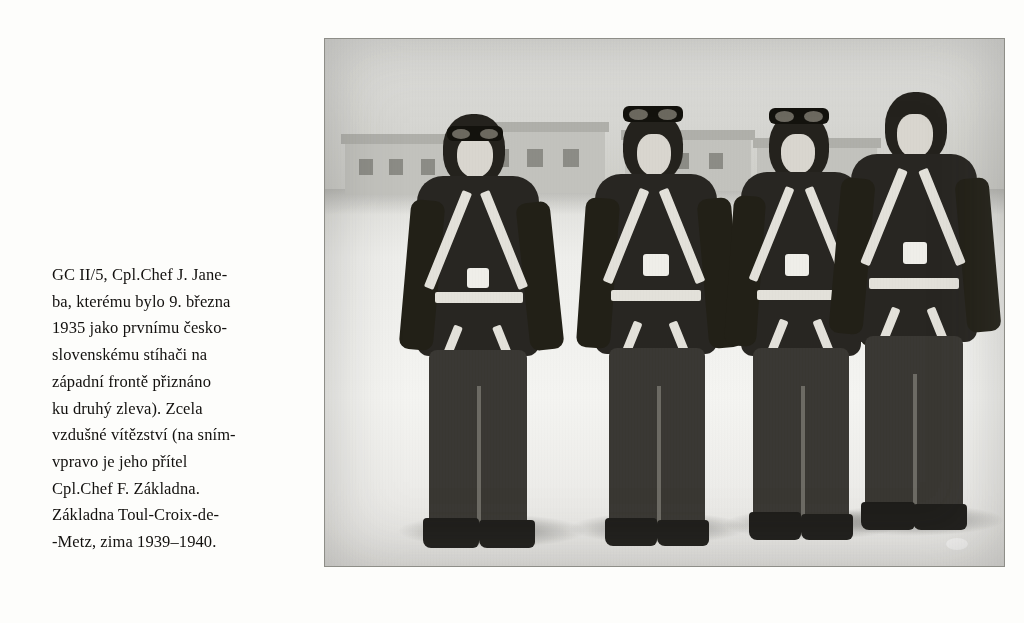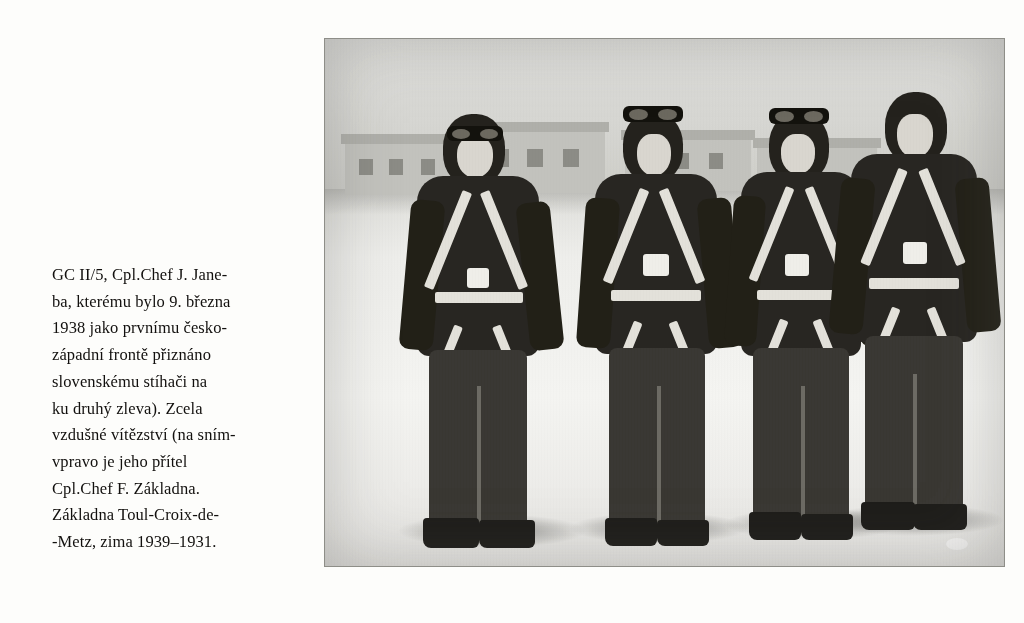--- a/index.html
+++ b/index.html
@@ -198,29 +198,29 @@
   }
 </style>
 </head>
 <body>
 
 <div class="page">
 
   <div class="caption">
     <div class="line">GC II/5, Cpl.Chef J. Jane-</div>
     <div class="line">ba, kterému bylo 9. března</div>
-    <div class="line">1938 jako prvnímu česko-</div>
+    <div class="line">1935 jako prvnímu česko-</div>
+    <div class="line">slovenskému stíhači na</div>
     <div class="line">západní frontě přiznáno</div>
-    <div class="line">slovenskému stíhači na</div>
     <div class="line">ku druhý zleva). Zcela</div>
     <div class="line">vzdušné vítězství (na sním-</div>
     <div class="line">vpravo je jeho přítel</div>
     <div class="line">Cpl.Chef F. Základna.</div>
     <div class="line">Základna Toul-Croix-de-</div>
-    <div class="line">-Metz, zima 1939–1931.</div>
+    <div class="line">-Metz, zima 1939–1940.</div>
   </div>
 
   <div class="photo-frame">
     <div class="photo">
 
       <div class="sky"></div>
       <div class="snow"></div>
 
       <div class="bldg roof" style="left:20px; top:104px; width:120px; height:52px;">
         <div class="win" style="left:14px; top:16px; width:14px; height:16px;"></div>

